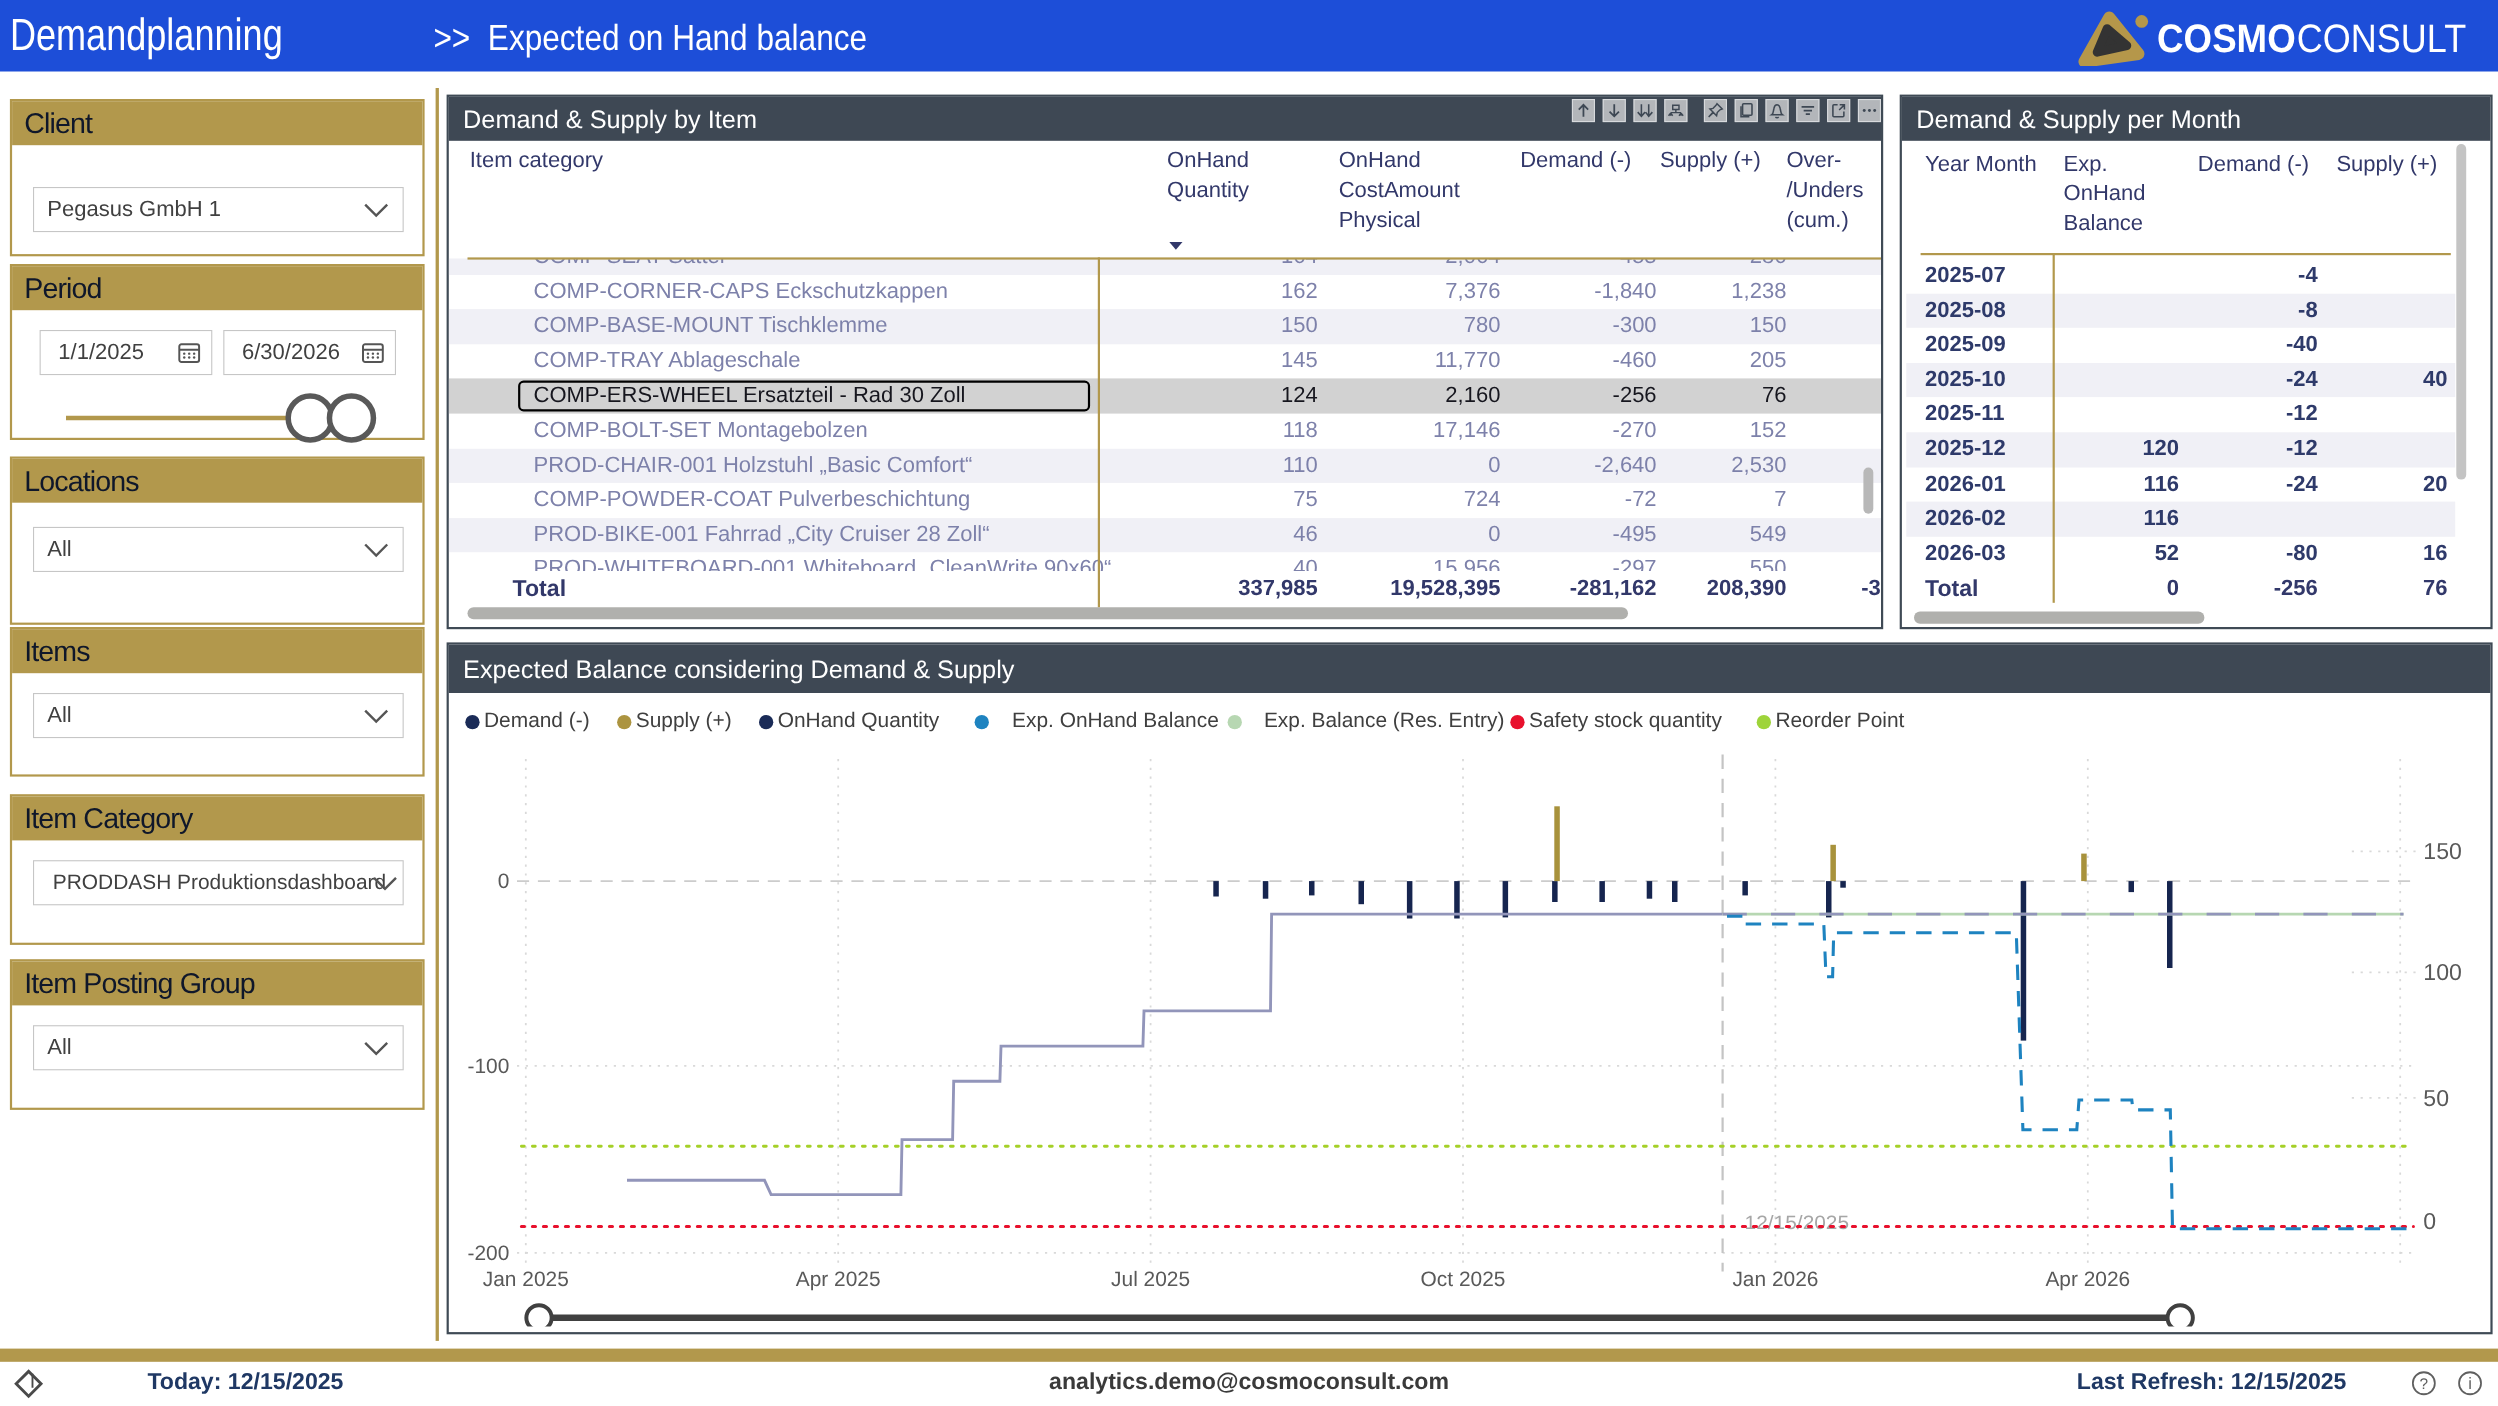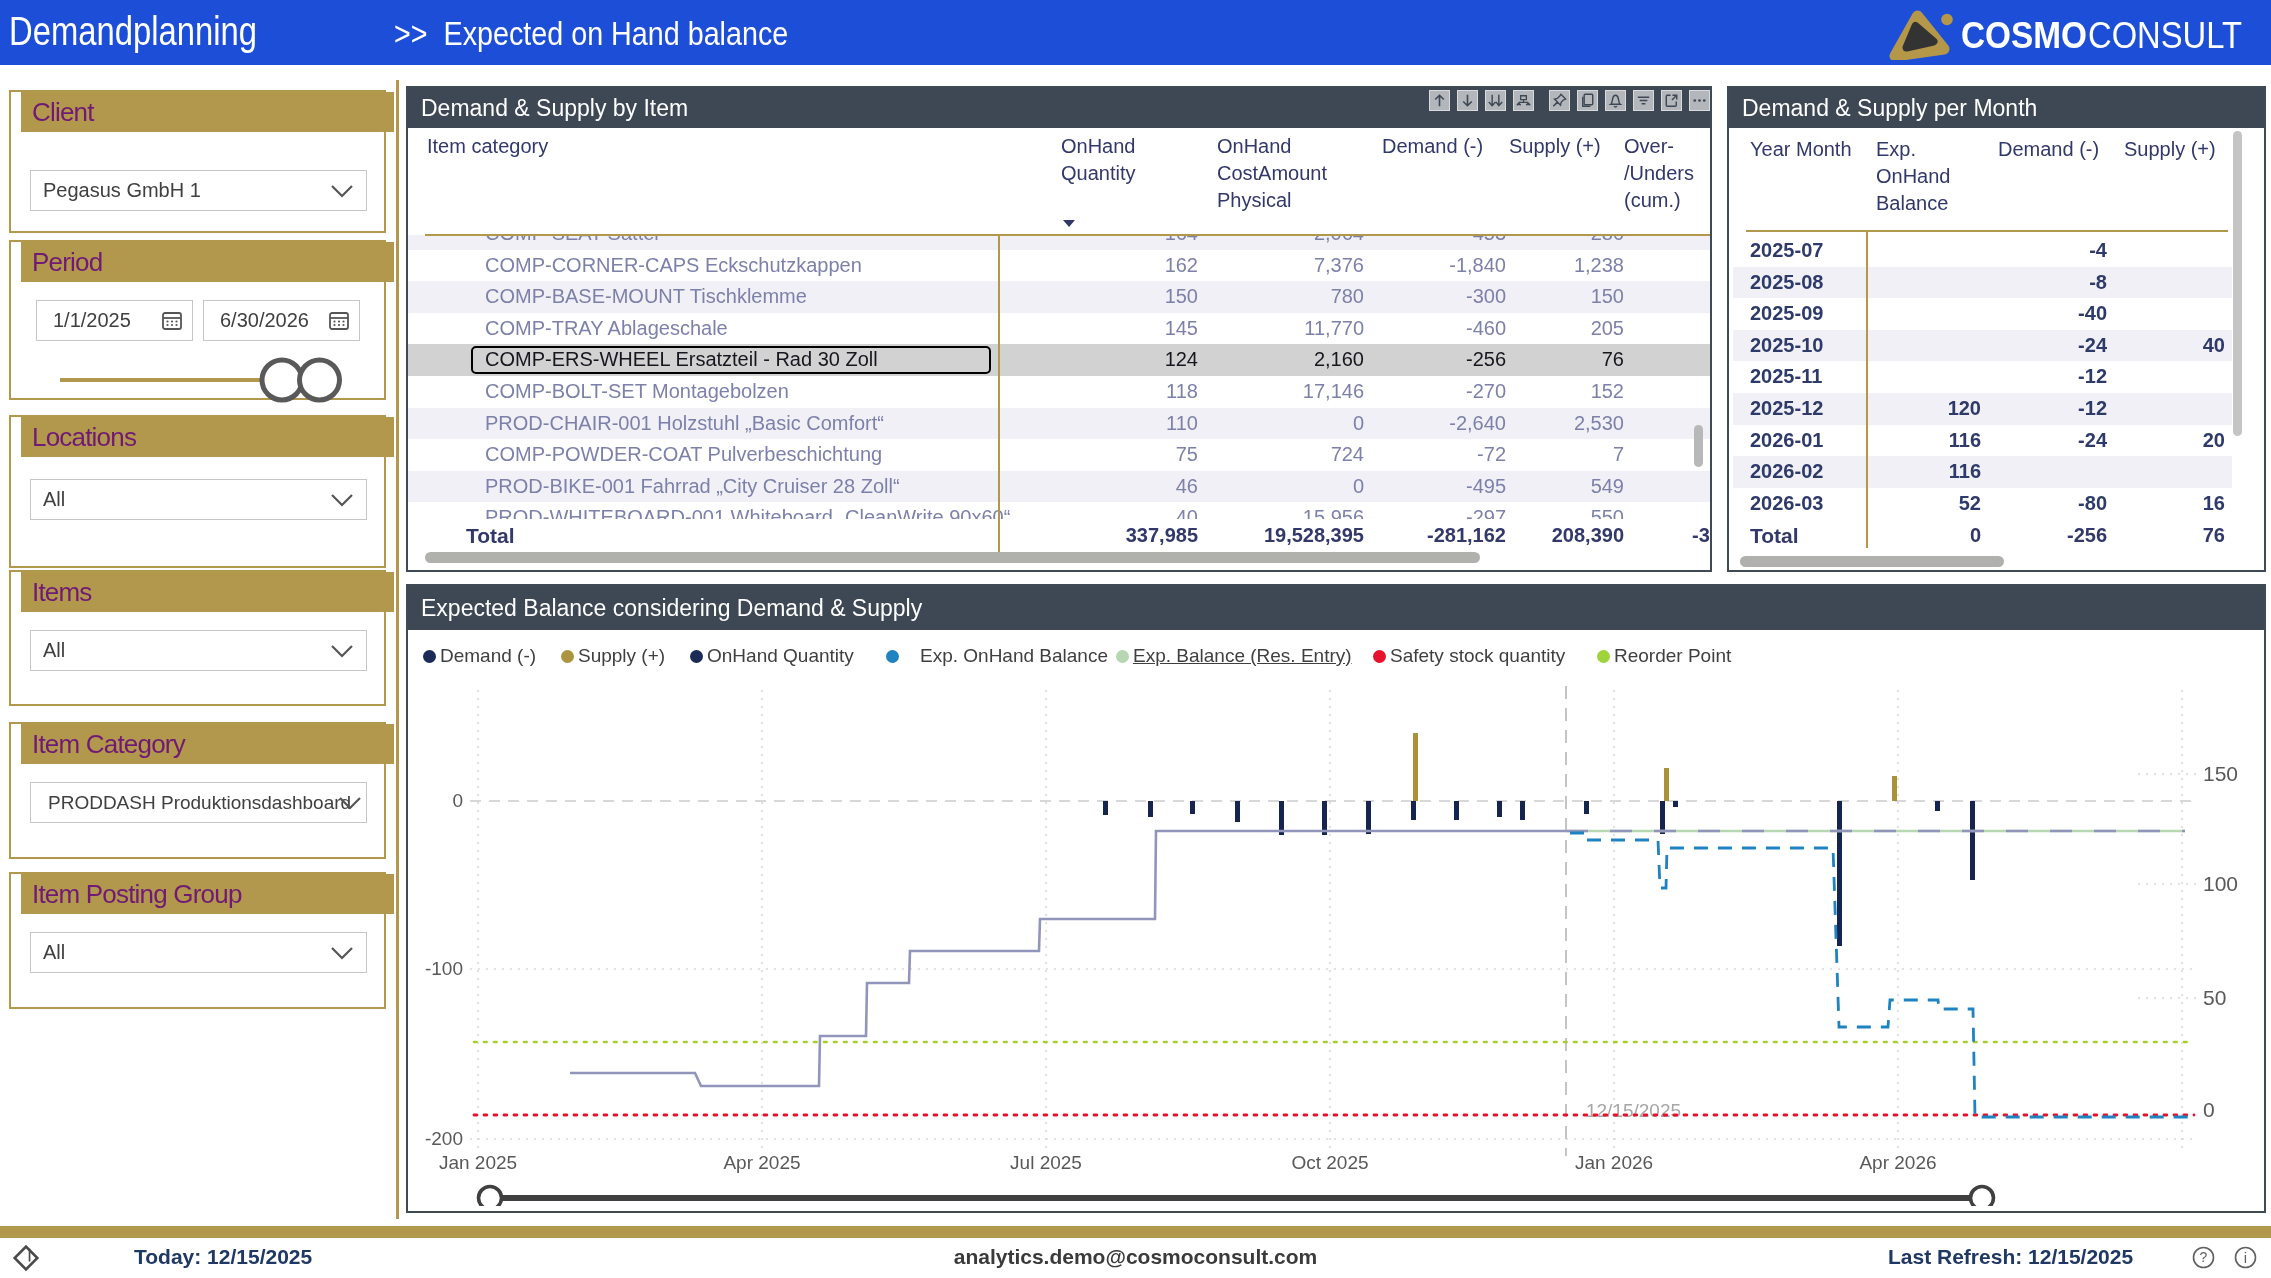--- a/index.html
+++ b/index.html
@@ -7,22 +7,22 @@
   font-family:"Liberation Sans", sans-serif; }
 .abs { position:absolute; }
 
 #topbar { position:absolute; left:0; top:0; width:2271px; height:65px; background:#1d4ed8; }
 #topbar .t1 { position:absolute; left:9px; top:8px; font-size:41px; color:#fff;
   transform:scaleX(0.80); transform-origin:0 0; white-space:nowrap; }
 #topbar .t2 { position:absolute; left:394px; top:15px; font-size:33px; color:#fff;
   transform:scaleX(0.87); transform-origin:0 0; white-space:nowrap; }
 
 .card { position:absolute; left:9px; width:377px; background:#fff; border:2px solid #b2984c; }
-.card .band { position:absolute; left:10px; top:0; width:100%; height:40px; background:#b2984c;
-  color:#701a75; font-size:26px; line-height:40px; padding-left:11px; letter-spacing:-0.8px; }
+.card .band { position:absolute; left:0; top:0; width:100%; height:40px; background:#b2984c;
+  color:#0f172a; font-size:26px; line-height:40px; padding-left:11px; letter-spacing:-0.8px; }
 .dd { position:absolute; border:1px solid #c6c6c6; background:#fff; height:41px;
   font-size:20px; color:#404040; line-height:39px; padding-left:12px;
   white-space:nowrap; overflow:hidden; }
 .dd svg { position:absolute; right:12px; top:12px; }
 
 .panel { position:absolute; background:#fff; border:2px solid #3f4a55; }
 .panel .pband { position:absolute; left:0; top:0; width:100%; height:40px; background:#3e4854;
   color:#fff; font-size:23px; line-height:40px; padding-left:13px; }
 
 .hcell { position:absolute; font-size:20px; color:#32386a; line-height:27px; }
@@ -368,21 +368,21 @@
   <div class="pband" style="height:44px; line-height:44px;">Expected Balance considering Demand &amp; Supply</div>
   <div class="legdot" style="left:15px; background:#1a2b57;"></div>
     <div class="legtx" style="left:32px;">Demand (-)</div>
   <div class="legdot" style="left:153px; background:#ac9440;"></div>
     <div class="legtx" style="left:170px;">Supply (+)</div>
   <div class="legdot" style="left:282px; background:#1a2b57;"></div>
     <div class="legtx" style="left:299px;">OnHand Quantity</div>
   <div class="legdot" style="left:478px; background:#1e83c0;"></div>
     <div class="legtx" style="left:495px;margin-left:17px;">Exp. OnHand Balance</div>
   <div class="legdot" style="left:708px; background:#b7d7b2;"></div>
-    <div class="legtx" style="left:725px;text-decoration:underline;">Exp. Balance (Res. Entry)</div>
+    <div class="legtx" style="left:741px;">Exp. Balance (Res. Entry)</div>
   <div class="legdot" style="left:965px; background:#e8112d;"></div>
     <div class="legtx" style="left:982px;">Safety stock quantity</div>
   <div class="legdot" style="left:1189px; background:#9ed43a;"></div>
     <div class="legtx" style="left:1206px;">Reorder Point</div>
   <svg class="abs" style="left:0; top:90px;" width="1856" height="530" viewBox="0 0 1856 530">
 
     <line x1="62" y1="125" x2="1790" y2="125" stroke="#cccccc" stroke-width="1.6" stroke-dasharray="11 8"></line>
     <line x1="62" y1="293" x2="1790" y2="293" stroke="#d9d9d9" stroke-width="1.6" stroke-dasharray="2 6"></line>
     <line x1="62" y1="463" x2="1790" y2="463" stroke="#d9d9d9" stroke-width="1.6" stroke-dasharray="2 6"></line>
 

